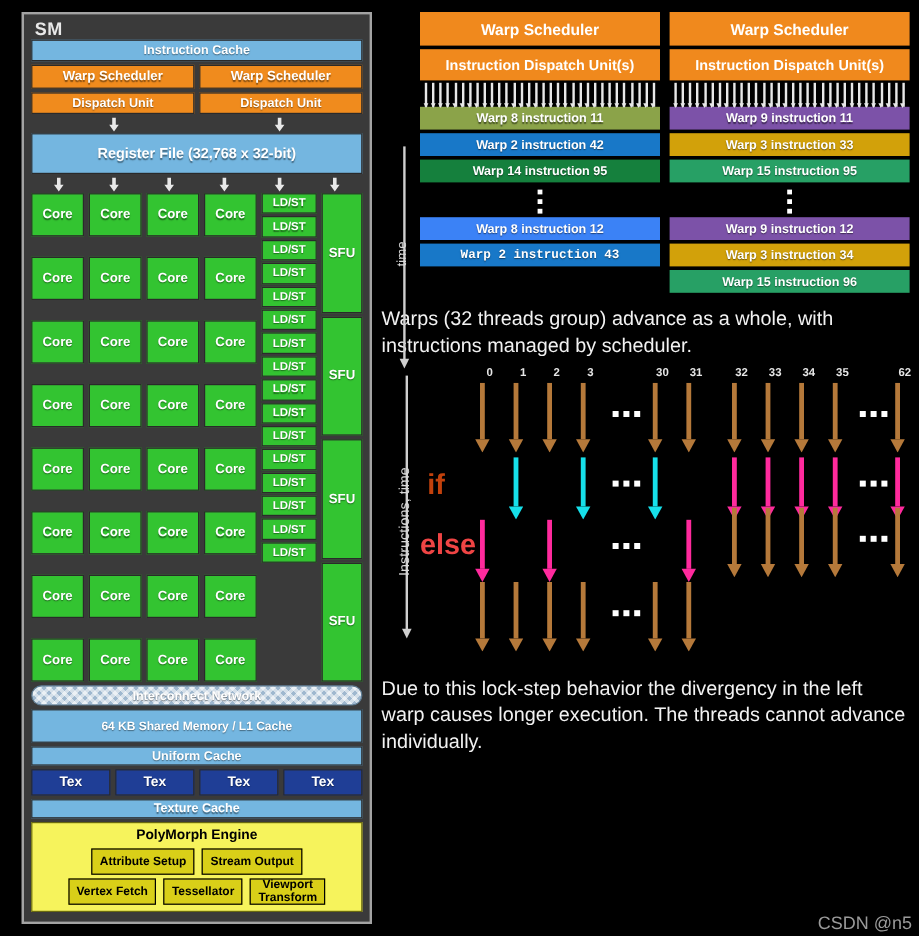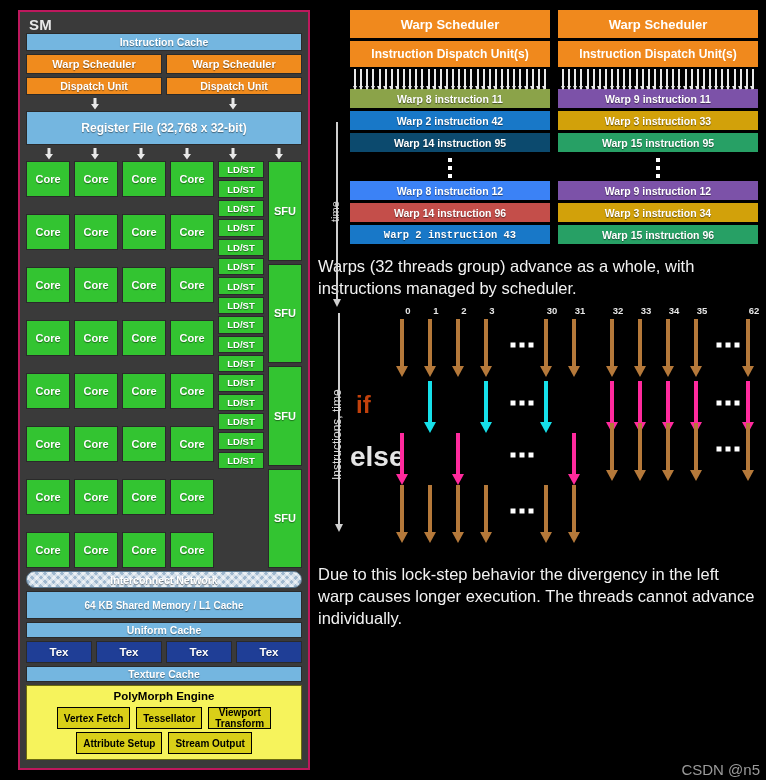--- a/index.html
+++ b/index.html
@@ -1,21 +1,21 @@
 <!DOCTYPE html>
 <html><head>
 <meta charset="utf-8">
 <style>
   html,body{margin:0;padding:0;background:#000;}
   body{width:766px;height:780px;position:relative;overflow:hidden;
        font-family:"Liberation Sans",sans-serif;color:#fff;}
 
   
   #sm-panel{position:absolute;left:18px;top:10px;width:292px;height:760px;
-            background:#3a3a3a;border:2px solid #be185d;box-sizing:border-box;
+            background:#3a3a3a;border:2px solid #a3a3a3;box-sizing:border-box;
             padding:4px 6px 6px 6px;}
   #sm-title{font-size:15px;font-weight:bold;color:#e8e8e8;line-height:17px;
             padding-left:3px;letter-spacing:.3px;}
   .row{display:flex;gap:4px;margin-bottom:3px;}
   .blk{box-sizing:border-box;display:flex;align-items:center;justify-content:center;
        text-align:center;border:1px solid #2a2a2a;font-weight:bold;color:#fff;
        text-shadow:0 1px 1px rgba(0,0,0,.45);}
   .lblue{background:#74b6e0;}
   .orange{background:#f08b1d;}
   .green{background:#33c431;}
@@ -98,21 +98,21 @@
   
   #div-area{position:relative;height:250px;margin-top:6px;padding-left:32px;}
   #div-inner{position:relative;height:100%;}
   .tnum{position:absolute;font-size:9.5px;font-weight:bold;color:#e6e6e6;
         transform:translateX(-50%);top:0;}
   .dots{position:absolute;display:flex;gap:4px;transform:translate(-50%,-50%);}
   .dots b{width:5px;height:5px;background:#fff;display:block;}
   .ar{position:absolute;transform:translateX(-50%);}
   .ar svg{display:block;}
   #iflabel{position:absolute;color:#c2410c;font-size:24px;font-weight:bold;}
-  #elselabel{position:absolute;color:#e5e5e5;font-size:28px;font-weight:bold;}
+  #elselabel{position:absolute;color:#ef4444;font-size:24px;font-weight:bold;}
 
   #watermark{position:absolute;right:6px;bottom:2px;font-size:15px;color:#9a9a9a;}
 </style>
 </head>
 <body>
 
 <div id="sm-panel">
   <div id="sm-title">SM</div>
 
   <div class="row">
@@ -274,28 +274,28 @@
       <div class="blk navy tex">Tex</div>
       <div class="blk navy tex">Tex</div>
     </div>
 
   <div class="row">
     <div class="blk lblue bar-tc" style="flex:1">Texture Cache</div>
   </div>
 
   <div id="polymorph">
     <div id="pm-title">PolyMorph Engine</div>
+    <div class="pm-row" id="pm-row2">
+        <div class="blk gold pm-btn">Attribute Setup</div>
+        <div class="blk gold pm-btn">Stream Output</div>
+      </div>
     <div class="pm-row" id="pm-row1">
         <div class="blk gold pm-btn">Vertex Fetch</div>
         <div class="blk gold pm-btn">Tessellator</div>
         <div class="blk gold pm-btn">Viewport<br>Transform</div>
-      </div>
-    <div class="pm-row" id="pm-row2">
-        <div class="blk gold pm-btn">Attribute Setup</div>
-        <div class="blk gold pm-btn">Stream Output</div>
       </div>
   </div>
 </div>
 
 <div id="right-panel">
 
   <div id="sched-area">
     <div class="vaxis">
       <div class="vline" style="left:18px;top:112px;height:178px;"></div>
       <div class="vlabel" style="left:11px;top:212px;transform:rotate(-90deg);">time</div>
@@ -333,30 +333,29 @@
             <i></i>
             <i></i>
             <i></i>
             <i></i>
             <i></i>
             <i></i>
             <i></i>
           </div>
           <div class="wbar" style="background: rgb(139, 163, 73);">Warp 8 instruction 11</div>
           <div class="wbar" style="background: rgb(24, 120, 200);">Warp 2 instruction 42</div>
-          <div class="wbar" style="background: #0c4a6e;">Warp 14 instruction 95</div>
+          <div class="wbar" style="background: #15803d;">Warp 14 instruction 95</div>
           <div class="gap">
             <div class="gapwrap">
               <b></b>
               <b></b>
               <b></b>
             </div>
           </div>
           <div class="wbar" style="background: #3b82f6;">Warp 8 instruction 12</div>
-          <div class="wbar" style="background: rgb(196, 78, 74);">Warp 14 instruction 96</div>
           <div class="wbar" style="background: rgb(24, 120, 200); font-family: Liberation Mono, monospace;">Warp 2 instruction 43</div>
         </div>
         <div class="sched-col">
           <div class="sch-hdr">Warp Scheduler</div>
           <div class="sch-dsp">Instruction Dispatch Unit(s)</div>
           <div class="comb">
             <i></i>
             <i></i>
             <i></i>
             <i></i>

